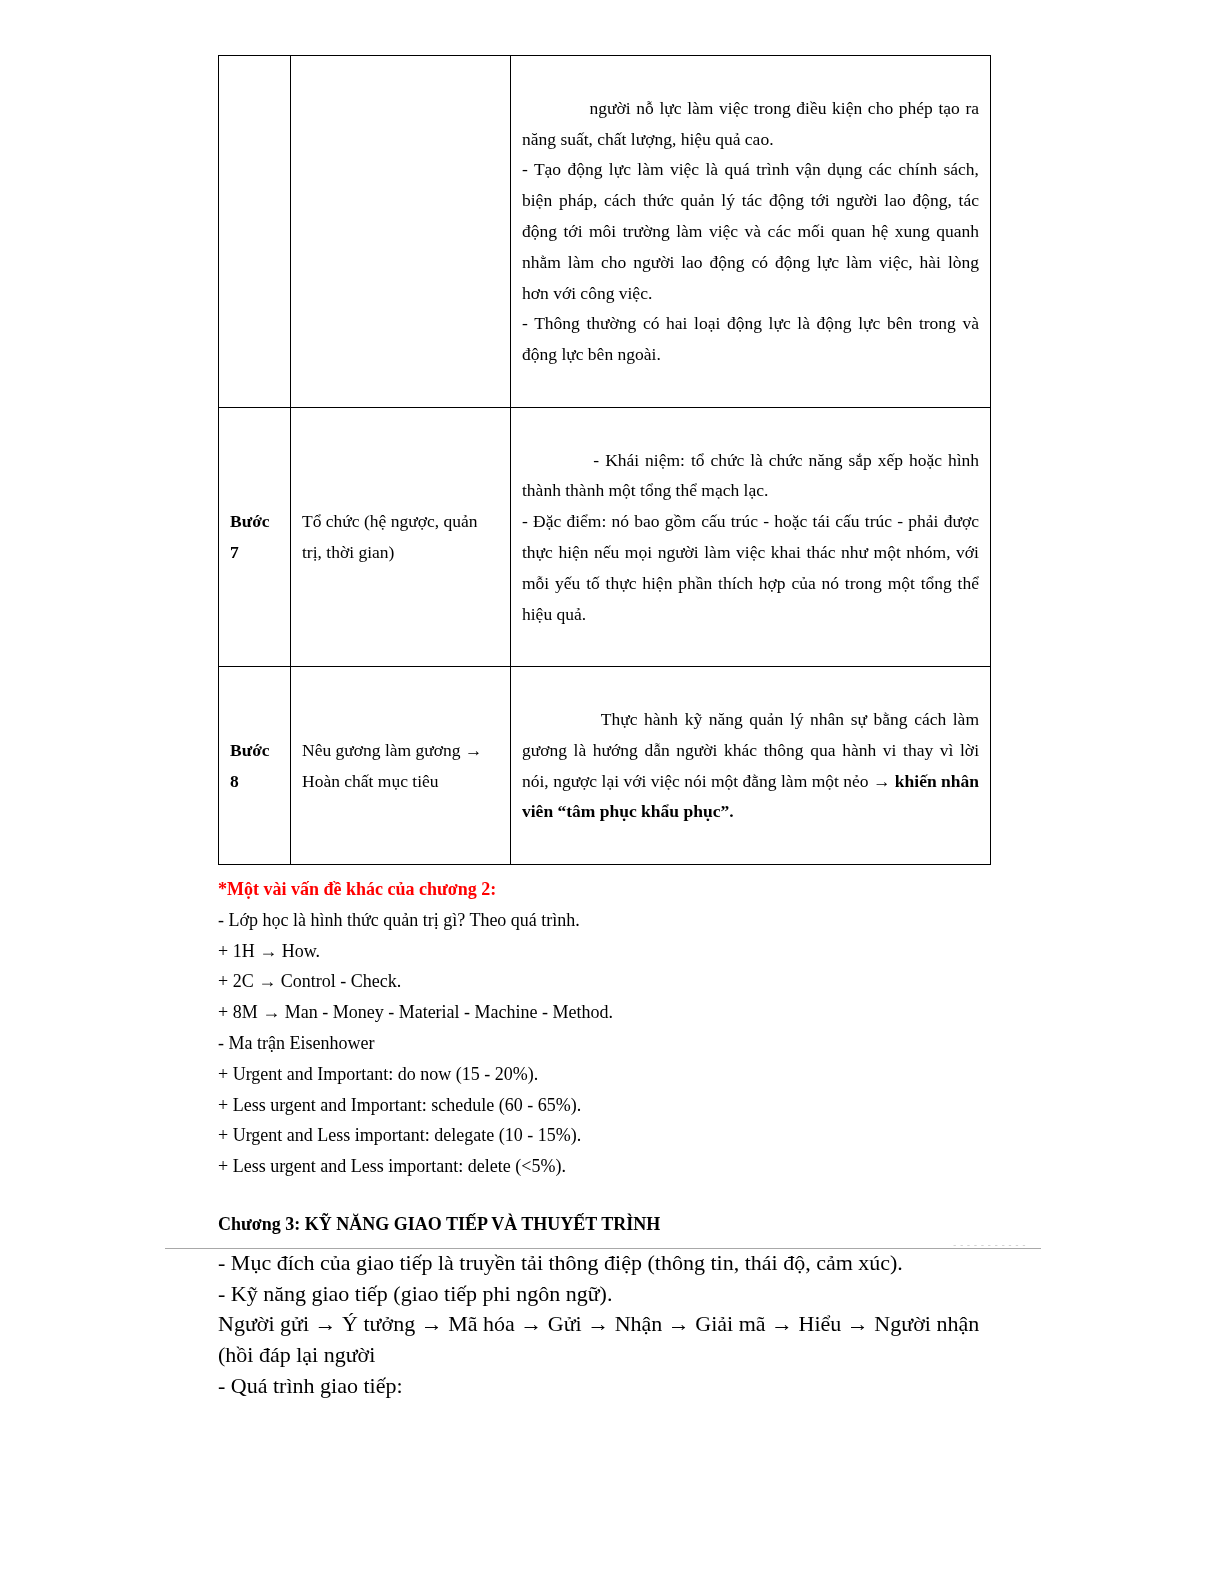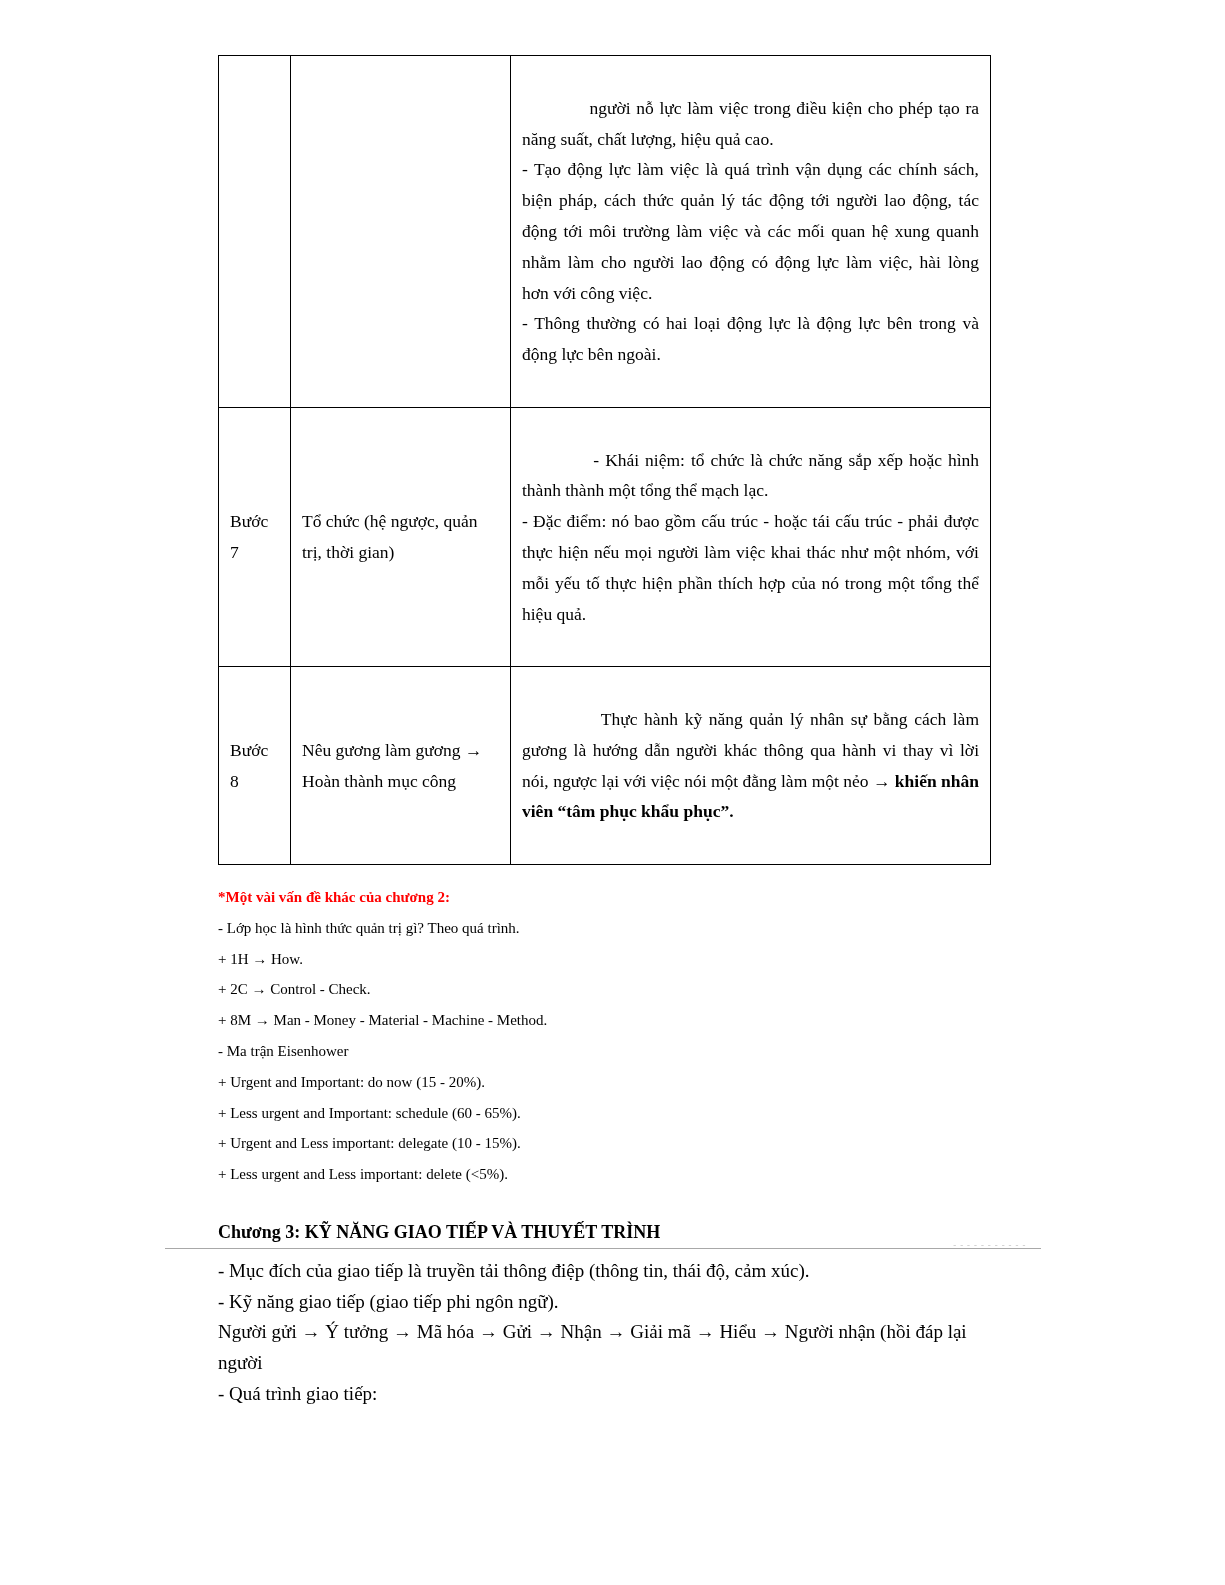--- a/index.html
+++ b/index.html
@@ -3,33 +3,33 @@
 <meta charset="utf-8">
 <style>
   html,body{margin:0;padding:0;background:#ffffff;}
   .page{position:relative;width:1041px;height:1585px;background:#fff;overflow:hidden;
         font-family:"Liberation Serif","DejaVu Serif",serif;color:#000;}
   .doc{position:absolute;left:218px;top:55px;width:772px;}
 
   table.steps{border-collapse:collapse;width:772px;table-layout:fixed;}
   table.steps td{border:1.6px solid #000;font-size:17.5px;line-height:30.8px;
         padding:6px 11px;vertical-align:middle;}
-  td.c-step{font-weight:normal;padding-left:7px;padding-right:4px;}
+  td.c-step{font-weight:bold;padding-left:7px;padding-right:4px;}
   td.c-content{vertical-align:top;text-align:justify;}
   .prewrap{white-space:pre-wrap;}
   tr.r1{height:277px;}
   tr.r2{height:186px;}
   tr.r3{height:117px;}
   .bold{font-weight:bold;}
 
-  .notes{margin-top:17px;font-size:15px;line-height:30.8px;}
+  .notes{margin-top:9px;font-size:18px;line-height:30.8px;}
   .notes-heading{color:#ff0000;font-weight:bold;}
 
   .chapter-title{margin-top:27px;text-align:left;font-weight:bold;font-size:18px;line-height:30px;}
-  .chapter-lines{margin-top:9px;font-size:19px;line-height:30.8px;}
+  .chapter-lines{margin-top:9px;font-size:22px;line-height:30.8px;}
 
   .footer-divider{position:absolute;left:165px;top:1248px;width:885px;height:0;
         border-top:1.3px solid #a8a8a8;}
   .footer-mark{position:absolute;left:952px;top:1240px;font-size:9px;color:#c6c6c6;
         letter-spacing:1.5px;font-family:"DejaVu Sans Mono",monospace;}
 </style>
 </head>
 <body>
 
 <div class="page">
@@ -65,21 +65,21 @@
           <td class="c-content prewrap">
             <span>- Khái niệm: tổ chức là chức năng sắp xếp hoặc hình thành thành một tổng thể mạch lạc.
 - Đặc điểm: nó bao gồm cấu trúc - hoặc tái cấu trúc - phải được thực hiện nếu mọi người làm việc khai thác như một nhóm, với mỗi yếu tố thực hiện phần thích hợp của nó trong một tổng thể hiệu quả.</span>
           </td>
         </tr>
         <tr class="r3">
           <td class="c-step">
             <span>Bước 8</span>
           </td>
           <td class="c-task">
-            <span>Nêu gương làm gương → Hoàn thành mục công</span>
+            <span>Nêu gương làm gương → Hoàn chất mục tiêu</span>
           </td>
           <td class="c-content prewrap">
             <span>Thực hành kỹ năng quản lý nhân sự bằng cách làm gương là hướng dẫn người khác thông qua hành vi thay vì lời nói, ngược lại với việc nói một đằng làm một nẻo → </span><span class="bold">khiến nhân viên “tâm phục khẩu phục”.</span>
           </td>
         </tr>
       </tbody>
     </table>
 
     <div class="notes">
       <div class="notes-heading">*Một vài vấn đề khác của chương 2:</div>

